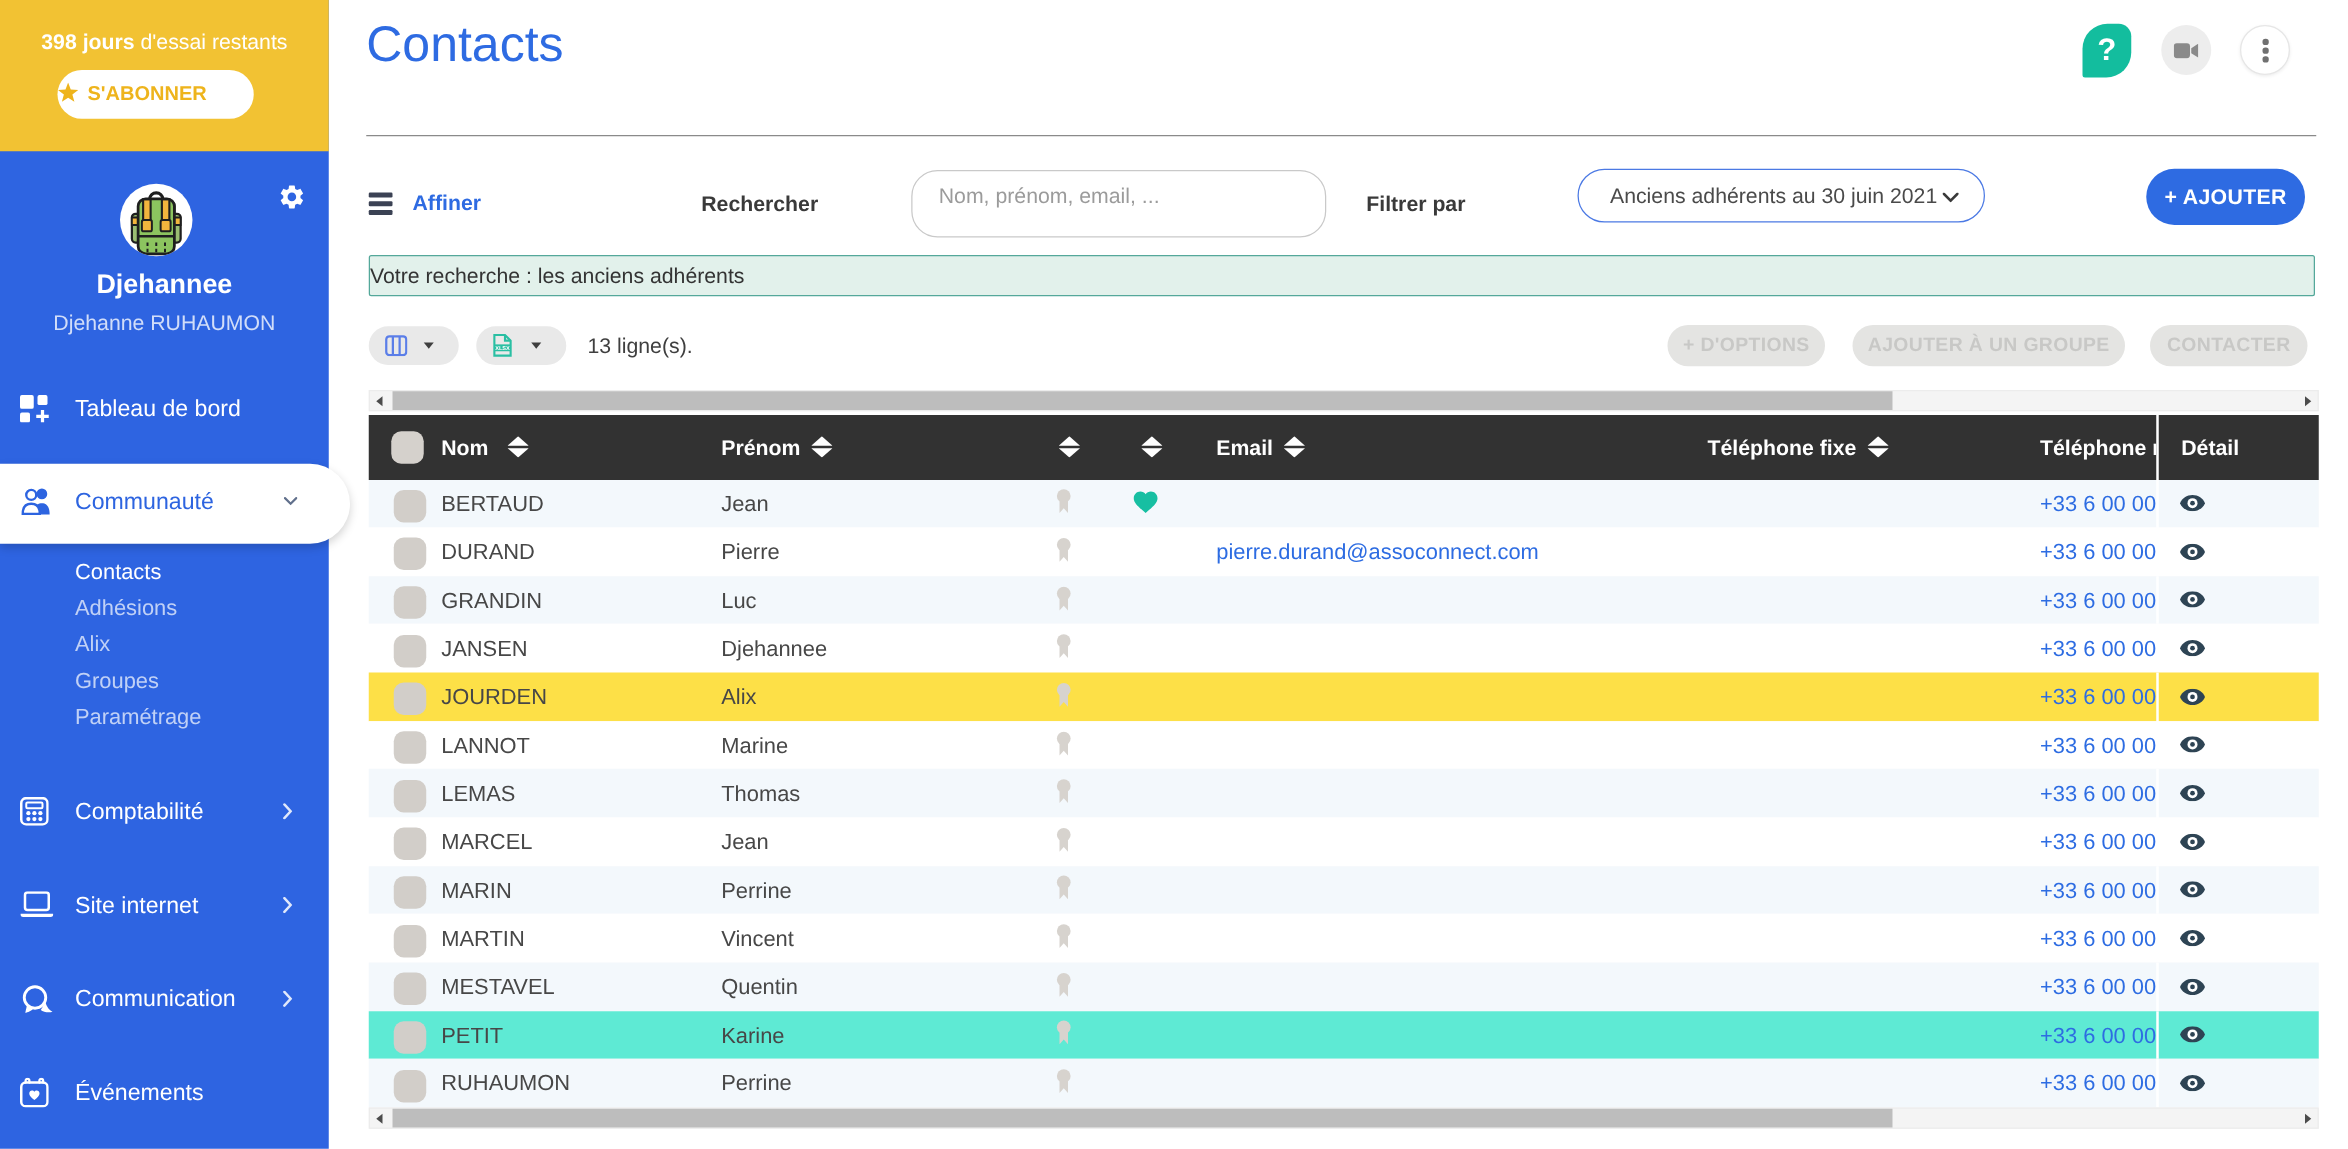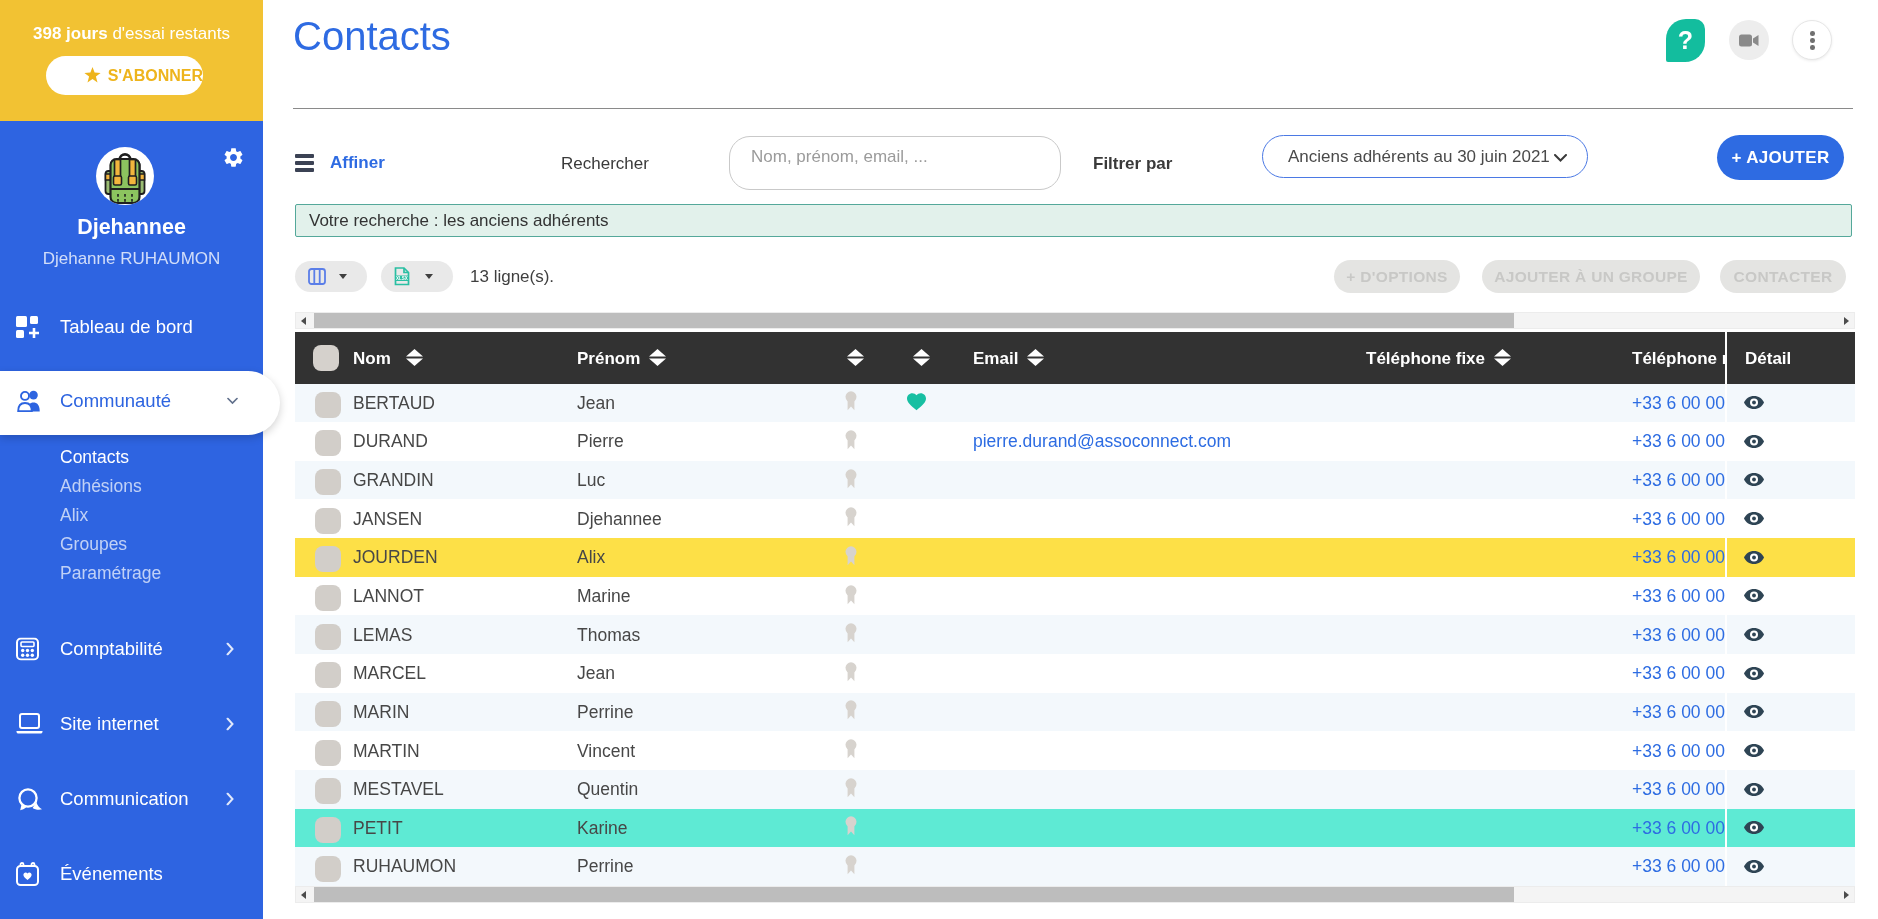--- a/index.html
+++ b/index.html
@@ -1,46 +1,46 @@
 <!DOCTYPE html>
 <html><head><meta charset="utf-8"><title>Contacts</title>
 <style>
 *{margin:0;padding:0;box-sizing:border-box;-webkit-font-smoothing:antialiased}
 html,body{width:1878px;height:919px;overflow:hidden;background:#fff;font-family:"Liberation Sans",sans-serif}
 .abs{position:absolute}
 
 #side{position:absolute;left:0;top:0;width:263px;height:919px;background:#2e64e1}
 #yellow{position:absolute;left:0;top:0;width:263px;height:121px;background:#f2c233}
 #trial{position:absolute;top:24px;width:263px;text-align:center;color:#fff;font-size:17px}
-#sub-btn{position:absolute;left:46px;top:56px;width:157px;height:39px;background:#fff;border-radius:20px;color:#eeb41c;font-weight:bold;font-size:16px;text-align:right;line-height:39px}
+#sub-btn{position:absolute;left:46px;top:56px;width:157px;height:39px;background:#fff;border-radius:20px;color:#eeb41c;font-weight:bold;font-size:16px;text-align:left;line-height:39px}
 #avatar{position:absolute;left:96px;top:147px;width:58px;height:58px;border-radius:50%;background:#fff;overflow:hidden}
 #uname{position:absolute;top:215px;width:263px;text-align:center;color:#fff;font-weight:bold;font-size:21.5px}
 #uname2{position:absolute;top:249px;width:263px;text-align:center;color:rgba(255,255,255,.78);font-size:17px}
 .mi{position:absolute;left:0;width:263px;height:40px;color:#fff;font-weight:normal;font-size:18.5px}
 .mi .t{position:absolute;left:60px;top:50%;transform:translateY(-50%)}
 .mi svg.ic{position:absolute;left:16px;top:50%;transform:translateY(-50%)}
 .chev{position:absolute;left:226px;top:50%;transform:translateY(-50%)}
 #pill{position:absolute;left:0;top:371px;width:280px;height:64px;background:#fff;border-radius:0 32px 32px 0;box-shadow:0 3px 8px rgba(0,0,0,.18)}
 .smi{position:absolute;left:60px;width:200px;font-size:17.5px;color:rgba(255,255,255,.7);line-height:20px}
 
 #h1{position:absolute;left:293px;top:14px;font-size:40px;color:#2e6be2}
 #hr{position:absolute;left:293px;top:108px;width:1560px;height:1px;background:#8a8a8a}
 #help{position:absolute;left:1666px;top:19px;width:39px;height:43px;background:#13bd9e;border-radius:20px 10px 20px 2px;color:#fff;font-weight:bold;font-size:25px;text-align:center;line-height:43px}
 #vid{position:absolute;left:1729px;top:20px;width:40px;height:40px;border-radius:50%;background:#ededed}
 #dots{position:absolute;left:1792px;top:20px;width:40px;height:40px;border-radius:50%;background:#fff;border:1px solid #e6e6e6;box-shadow:0 1px 3px rgba(0,0,0,.08)}
 .dot{position:absolute;left:17px;width:4.6px;height:4.6px;border-radius:50%;background:#707070}
 
 .bar{position:absolute;left:295px;width:19px;height:3.8px;background:#3b4254;border-radius:1px}
 #affiner{position:absolute;left:330px;top:153px;color:#2e6be2;font-weight:bold;font-size:17px}
-#rech{position:absolute;left:561px;top:154px;color:#3a3a3a;font-weight:normal;font-size:17px}
+#rech{position:absolute;left:561px;top:154px;color:#3a3a3a;font-weight:bold;font-size:17px}
 #searchbox{position:absolute;left:729px;top:136px;width:332px;height:54px;border:1px solid #c9c9c9;border-radius:21px;color:#9b9b9b;font-size:17px;line-height:40px;padding-left:21px}
 #filtrer{position:absolute;left:1093px;top:154px;color:#3a3a3a;font-weight:bold;font-size:17px}
 #select{position:absolute;left:1262px;top:135px;width:326px;height:43px;border:1px solid #4b79e4;border-radius:21.5px;color:#4a4a4a;font-size:17px;line-height:41px;padding-left:25px}
 #ajouter{position:absolute;left:1717px;top:135px;width:127px;height:45px;background:#2e6be2;border-radius:22.5px;color:#fff;font-weight:bold;font-size:17px;text-align:center;line-height:45px;letter-spacing:.3px}
-#greenbar{position:absolute;left:295px;top:204px;width:1557px;height:33px;background:#e2f1eb;border:1px solid #54a89a;border-radius:2px;font-size:17px;color:#333;line-height:31px;padding-left:13px}
+#greenbar{position:absolute;left:295px;top:204px;width:1557px;height:33px;background:#e2f1eb;border:1px solid #54a89a;border-radius:2px;font-size:17px;color:#333;line-height:31px;}
 .gpill{position:absolute;top:261px;height:31px;background:#e9e9e9;border-radius:15.5px}
 .caret{position:absolute;top:13px;width:0;height:0;border-left:4.5px solid transparent;border-right:4.5px solid transparent;border-top:5.5px solid #3f3f3f}
 #nlines{position:absolute;left:470px;top:267px;font-size:17px;color:#3f3f3f}
 .dis{position:absolute;top:260px;height:33px;background:#e4e4e2;border-radius:16.5px;color:#c8c8c6;font-weight:bold;font-size:15.5px;text-align:center;letter-spacing:.3px}
 .dis span{display:inline-block;line-height:33px}
 
 .sbar{position:absolute;left:295px;width:1560px;height:17px;background:#f4f4f4;border:1px solid #ececec}
 .thumb{position:absolute;left:18px;top:0px;width:1200px;height:15px;background:#bdbdbd}
 .arrL{position:absolute;left:5px;top:4px;width:0;height:0;border-top:4px solid transparent;border-bottom:4px solid transparent;border-right:5px solid #4c4c4c}
 .arrR{position:absolute;right:5px;top:4px;width:0;height:0;border-top:4px solid transparent;border-bottom:4px solid transparent;border-left:5px solid #4c4c4c}

